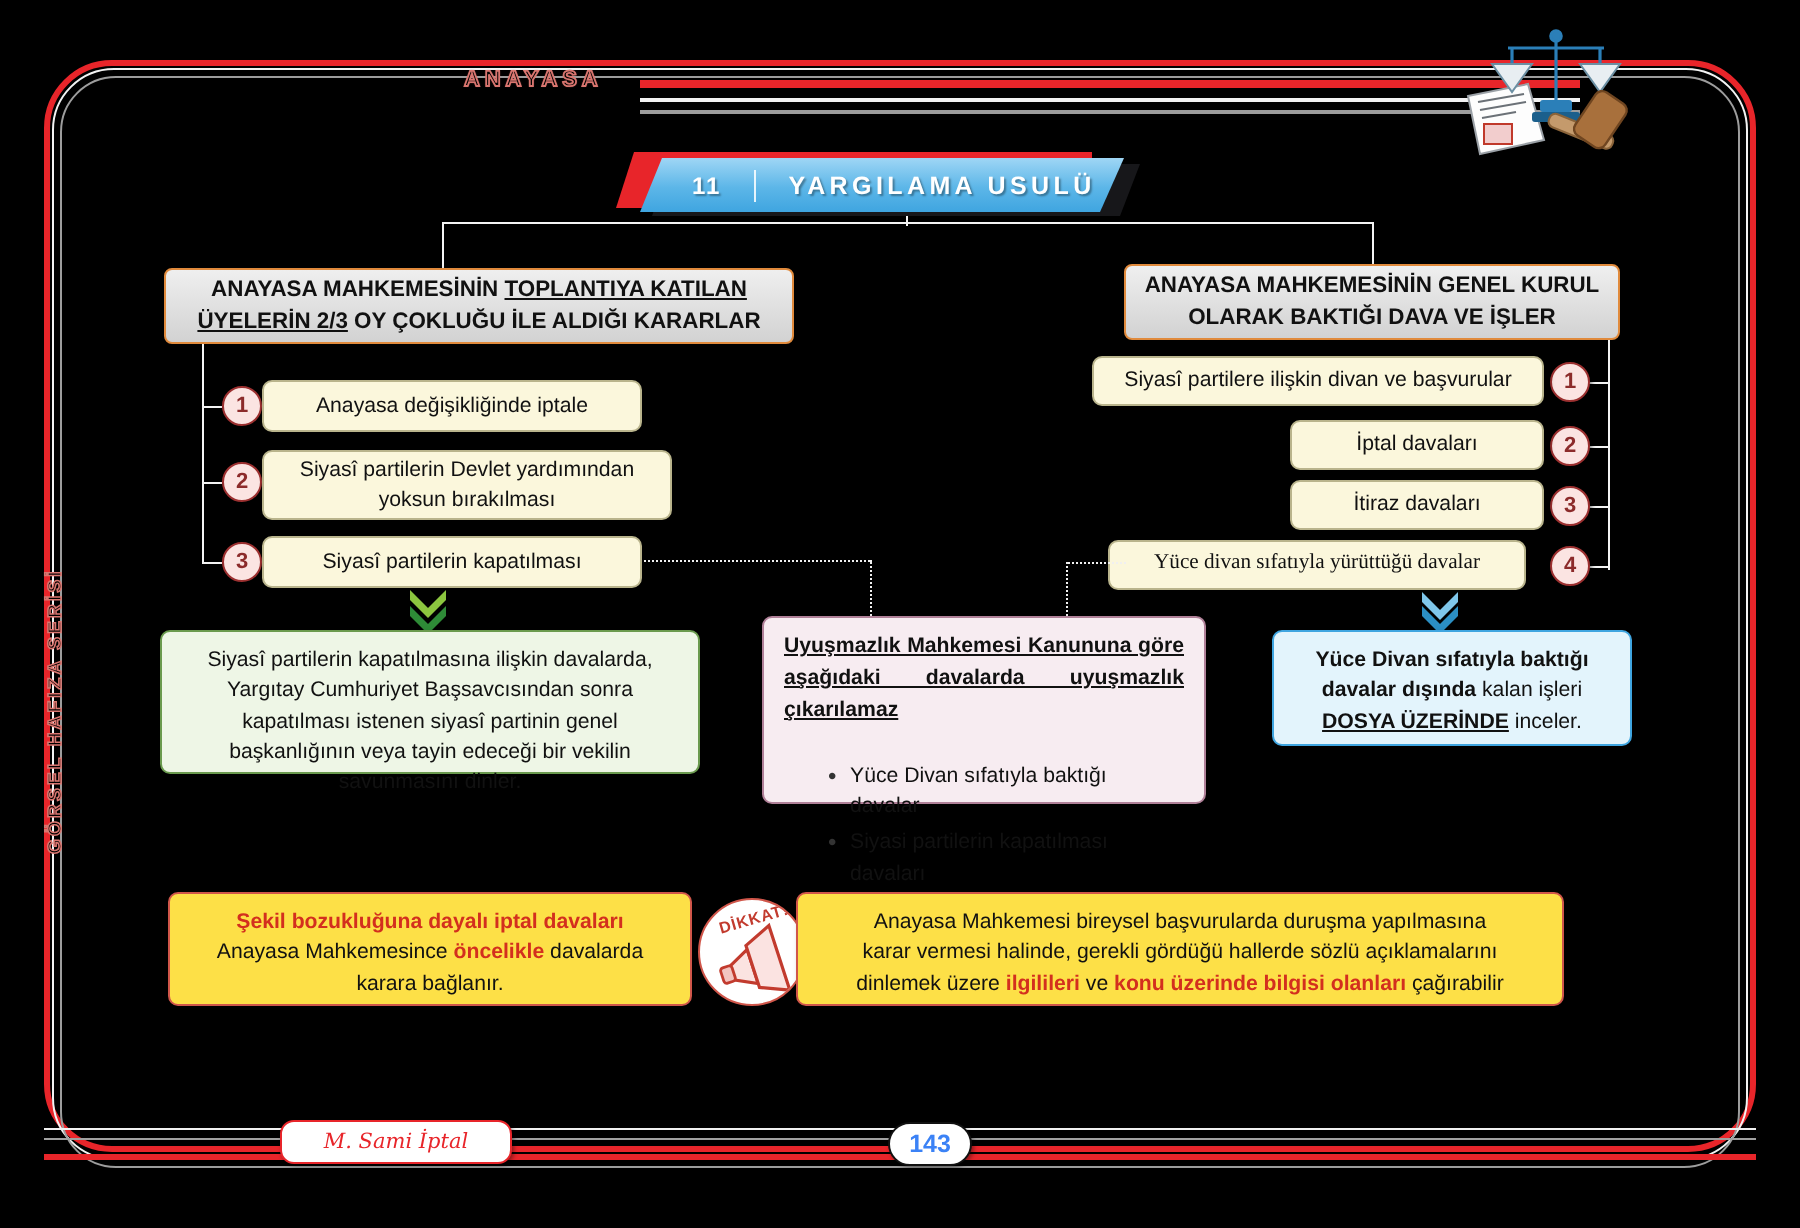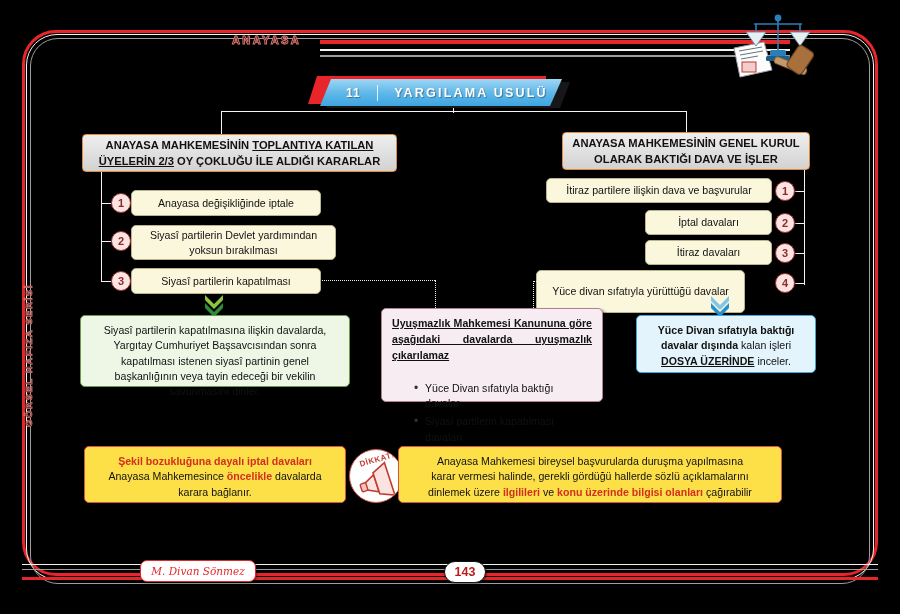--- a/index.html
+++ b/index.html
@@ -231,21 +231,21 @@
     color: #e8252a; font-size: 10.5px; font-style: italic;
     font-family: "DejaVu Serif", serif;
     box-shadow: 1px 1px 2px rgba(0,0,0,.4);
   }
   .pagenum {
     position: absolute; left: 444px; top: 561px;
     width: 42px; height: 22px;
     background: #fff; border: 1.8px solid #111;
     border-radius: 11px;
     display: flex; align-items: center; justify-content: center;
-    color: #b91c1c; font-size: 12.5px; font-weight: bold;
+    color: #3b82f6; font-size: 12.5px; font-weight: bold;
     box-shadow: 1px 1px 2px rgba(0,0,0,.4);
   }
 </style>
 </head>
 <body>
 
 <div id="page">
 
   <div class="frame-red"></div>
   <div class="frame-white"></div>
@@ -341,24 +341,24 @@
   <div class="ln ln-h" style="left:794px; top:191px; width:11px;"></div>
   <div class="ln ln-h" style="left:794px; top:223px; width:11px;"></div>
   <div class="ln ln-h" style="left:794px; top:253px; width:11px;"></div>
   <div class="ln ln-h" style="left:794px; top:283px; width:11px;"></div>
 
   <div class="badge" style="left:775px; top:181px;">1</div>
   <div class="badge" style="left:775px; top:213px;">2</div>
   <div class="badge" style="left:775px; top:243px;">3</div>
   <div class="badge" style="left:775px; top:273px;">4</div>
 
-  <div class="item" style="left:546px; top:178px; width:226px; height:25px;">İtiraz partilere ilişkin dava ve başvurular</div>
+  <div class="item" style="left:546px; top:178px; width:226px; height:25px;">Siyasî partilere ilişkin divan ve başvurular</div>
   <div class="item" style="left:645px; top:210px; width:127px; height:25px;">İptal davaları</div>
   <div class="item" style="left:645px; top:240px; width:127px; height:25px;">İtiraz davaları</div>
-  <div class="item" style="left:536px; top:270px; width:209px; height:43px;">Yüce divan sıfatıyla yürüttüğü davalar</div>
+  <div class="item" style="left:554px; top:270px; width:209px; height:25px;font-family:Liberation Serif, serif;">Yüce divan sıfatıyla yürüttüğü davalar</div>
 
   <div class="chev" style="left:709px; top:295px;">
     <svg width="22" height="22" viewBox="0 0 22 22">
       <polygon points="2,1 11,10 20,1 20,6 11,15 2,6" fill="#7fc6ea"></polygon>
       <polygon points="2,8 11,17 20,8 20,13 11,22 2,13" fill="#2b8fc4"></polygon>
     </svg>
   </div>
 
   <div class="dotline-h" style="left:322px; top:280px; width:113px;"></div>
   <div class="dotline-v" style="left:435px; top:280px; height:28px;"></div>
@@ -399,16 +399,16 @@
   <div class="note note-red" style="left:398px; top:446px; width:384px; height:57px;">
     <span>Anayasa Mahkemesi bireysel başvurularda duruşma yapılmasına</span><br>
     <span>karar vermesi halinde, gerekli gördüğü hallerde sözlü açıklamalarını</span><br>
     <span>dinlemek üzere </span><span class="red-strong">ilgilileri</span><span> ve </span><span class="red-strong">konu üzerinde bilgisi olanları</span><span> çağırabilir</span>
   </div>
 
   <div class="foot-rule-white1"></div>
   <div class="foot-rule-gray"></div>
   <div class="foot-rule-red"></div>
 
-  <div class="author">M. Divan Sönmez</div>
+  <div class="author">M. Sami İptal</div>
   <div class="pagenum">143</div>
 
 </div>
 
 </body></html>

